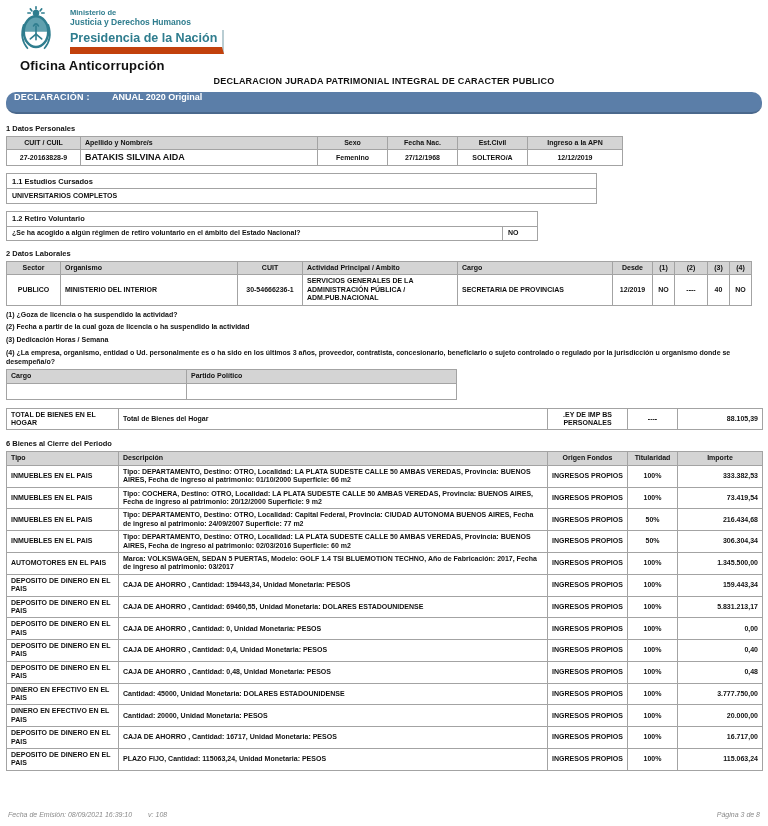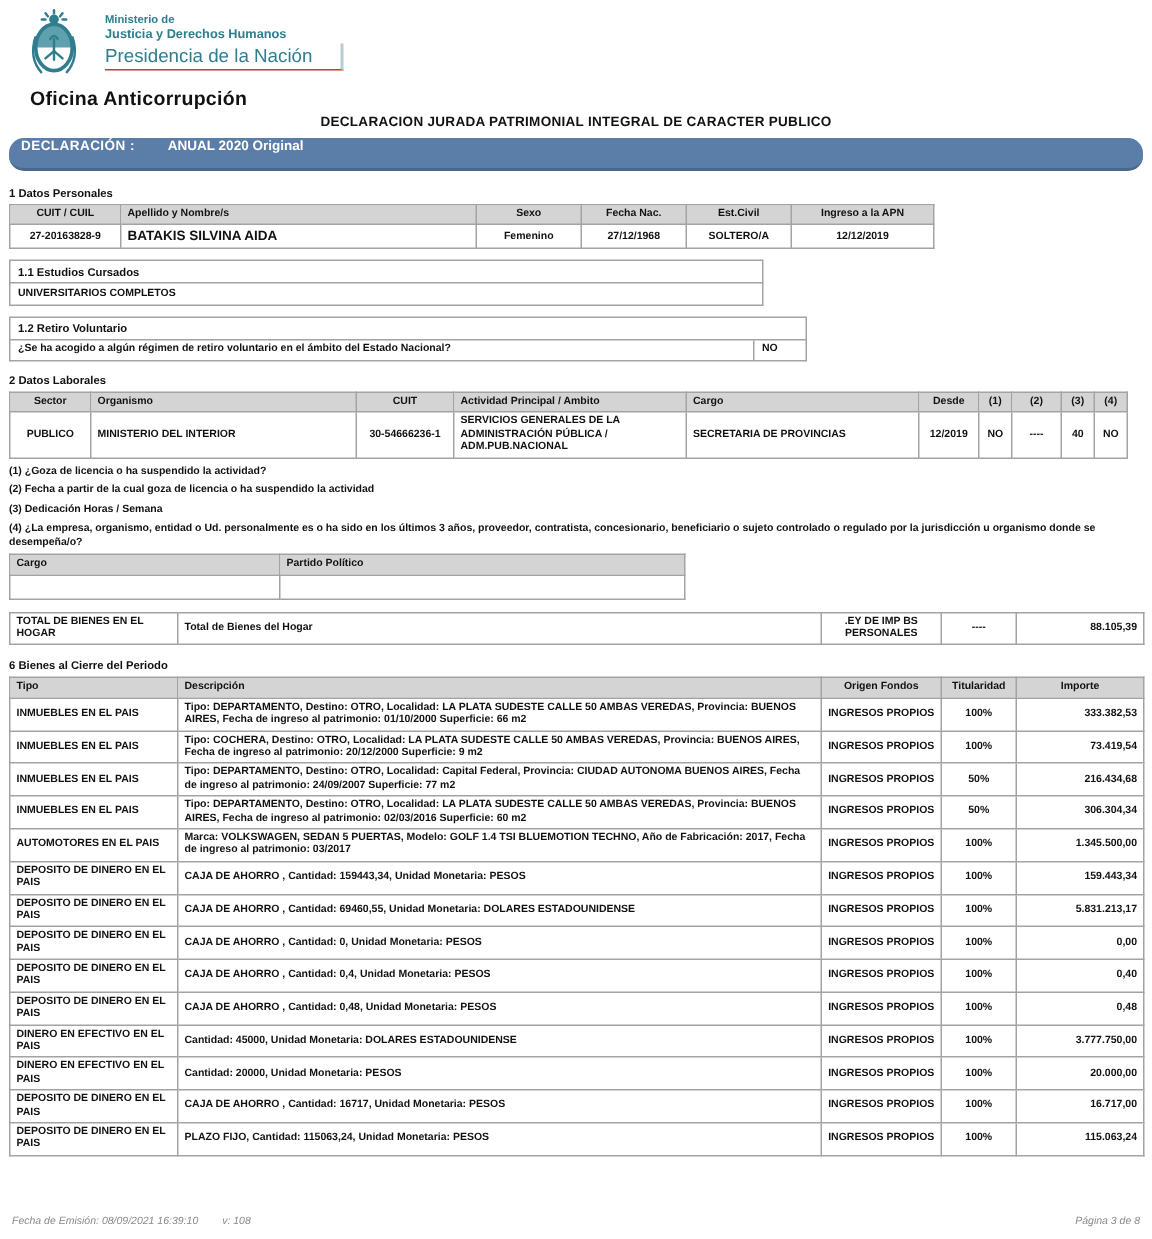--- a/index.html
+++ b/index.html
@@ -11,23 +11,23 @@
   }
   .page{padding:4px 6px 0 6px;}
 
   
   .gov-header{display:flex;align-items:flex-start;height:48px;margin-left:4px;}
   .escudo{flex:0 0 auto;margin-top:2px;}
   .gov-text{margin-left:8px;color:#2f7d8e;padding-top:4px;}
   .gov-line1{font-size:7.5px;font-weight:bold;line-height:1.25;}
   .gov-line2{font-size:8.5px;font-weight:bold;line-height:1.25;}
   .gov-line3{
-    font-size:12.5px;font-weight:normal;line-height:1.3;margin-top:1px;
-    display:inline-block;padding:0 19px 1px 0;
-    border-right:2px solid #b9cdd3;border-bottom:1px solid #c2410c;
+    font-size:12.5px;font-weight:bold;line-height:1.3;margin-top:1px;
+    display:inline-block;padding:0 5px 1px 0;
+    border-right:2px solid #b9cdd3;border-bottom:7px solid #c2410c;
   }
   .office-title{font-size:13px;font-weight:bold;color:#111;margin:6px 0 0 14px;letter-spacing:.2px;}
   .doc-title{font-size:9px;font-weight:bold;text-align:center;margin-top:3px;letter-spacing:.2px;}
 
   
   .decl-bar{
     margin-top:6px;height:20px;background:#5b7ea8;color:#fff;
     display:flex;align-items:flex-start;font-weight:bold;font-size:9px;
     padding:0 8px;border-bottom:2px solid #4a688c;border-radius:10px;
   }
@@ -141,21 +141,21 @@
           <td class="c">27-20163828-9</td>
           <td class="name">BATAKIS SILVINA AIDA</td>
           <td class="c">Femenino</td>
           <td class="c">27/12/1968</td>
           <td class="c">SOLTERO/A</td>
           <td class="c">12/12/2019</td>
         </tr>
       </tbody>
   </table>
 
-  <div class="mt7" style="width:503px">
+  <div class="mt7" style="width:591px">
     <div class="boxrow hdr">1.1 Estudios Cursados</div>
     <div class="boxrow">UNIVERSITARIOS COMPLETOS</div>
   </div>
 
   <div class="mt7" style="width:532px">
     <div class="boxrow hdr">1.2 Retiro Voluntario</div>
     <div class="boxrow box-flex">
       <span class="q">¿Se ha acogido a algún régimen de retiro voluntario en el ámbito del Estado Nacional?</span>
       <span class="a">NO</span>
     </div>

